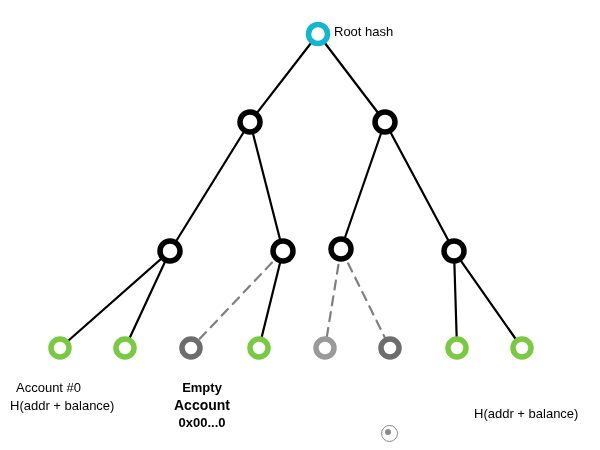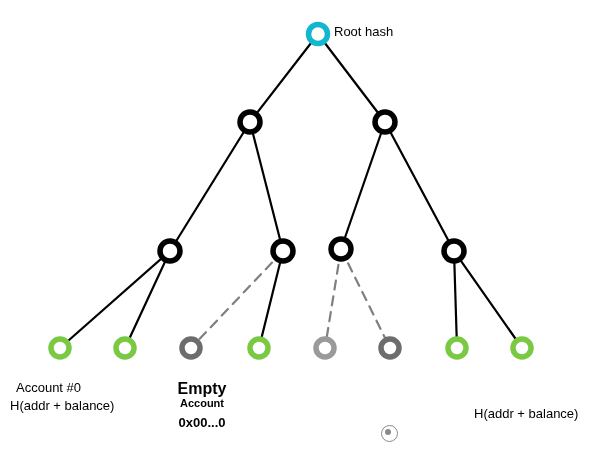--- a/index.html
+++ b/index.html
@@ -42,29 +42,29 @@
     font-weight: normal;
     left: 16px;
     top: 370px;
   }
   .lbl-acct0-formula {
     font-size: 13px;
     left: 10px;
     top: 388px;
   }
   .lbl-empty-name {
-    font-size: 16px;
+    font-size: 13px;
     font-weight: bold;
     text-align: center;
     left: 167px;
     top: 370px;
     width: 70px;
   }
   .lbl-empty-name2 {
-    font-size: 11px;
+    font-size: 14px;
     font-weight: bold;
     text-align: center;
     left: 167px;
     top: 387px;
     width: 70px;
   }
   .lbl-empty-value {
     font-size: 13px;
     text-align: center;
     left: 167px;

